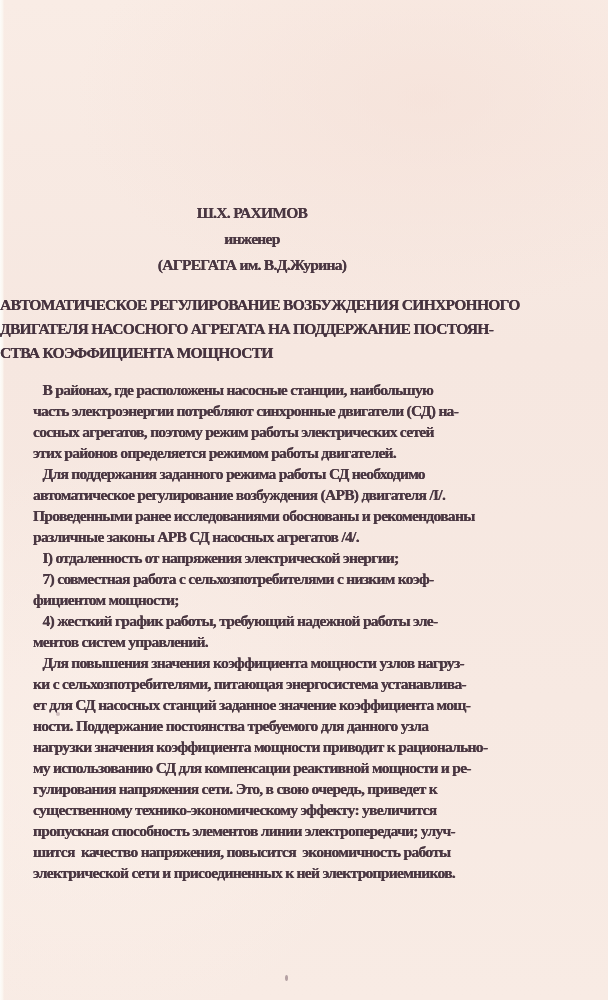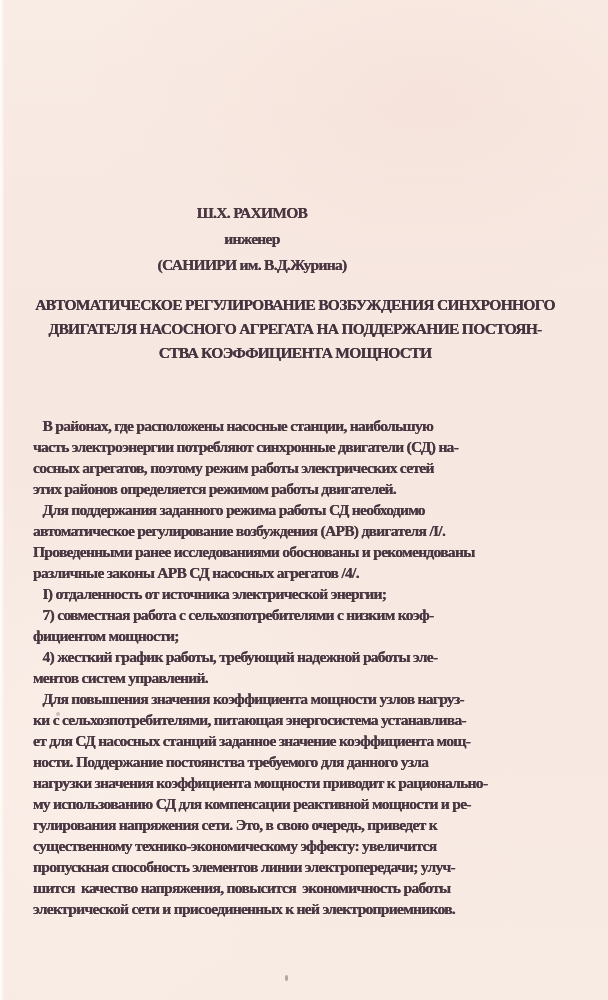--- a/index.html
+++ b/index.html
@@ -29,62 +29,61 @@
     font-size: 15.5px;
     letter-spacing: -0.7px;
     text-shadow: 0 0 0.6px rgba(74,55,66,0.85), 0.3px 0.3px 0.4px rgba(74,55,66,0.35);
   }
   .author-block {
     position: absolute; top: 200px; left: 0; width: 504px;
     text-align: center; line-height: 26px;
   }
   .article-title {
     position: absolute; top: 293px; left: 0; width: 590px;
-    text-align: center; line-height: 24px;
+    line-height: 24px;
     color: #46333f;
   }
   .body-text {
     position: absolute; top: 379px; left: 33px; width: 560px;
     line-height: 21px;
-    margin-top: 36px;
   }
   .para { margin: 0; }
   .speck {
     position: absolute; border-radius: 50%;
     background: #7d6470; opacity: 0.55;
   }
   .speck-1 { left: 285px; top: 975px; width: 3px; height: 6px; }
   .speck-2 { left: 56px; top: 712px; width: 4px; height: 4px; opacity: 0.35; }
 </style>
 </head>
 <body>
 
 <div class="page">
   <div class="scan-edge"></div>
 
   <div class="author-block">
     <div class="txt">Ш.Х. РАХИМОВ</div>
     <div class="txt">инженер</div>
-    <div class="txt">(САНИИРИ им. В.Д.Журина)</div>
+    <div class="txt">(АГРЕГАТА им. В.Д.Журина)</div>
   </div>
 
   <div class="article-title txt">АВТОМАТИЧЕСКОЕ РЕГУЛИРОВАНИЕ ВОЗБУЖДЕНИЯ СИНХРОННОГО
 ДВИГАТЕЛЯ НАСОСНОГО АГРЕГАТА НА ПОДДЕРЖАНИЕ ПОСТОЯН-
 СТВА КОЭФФИЦИЕНТА МОЩНОСТИ</div>
 
   <div class="body-text">
     <p class="para txt">   В районах, где расположены насосные станции, наибольшую
 часть электроэнергии потребляют синхронные двигатели (СД) на-
 сосных агрегатов, поэтому режим работы электрических сетей
 этих районов определяется режимом работы двигателей.</p>
     <p class="para txt">   Для поддержания заданного режима работы СД необходимо
 автоматическое регулирование возбуждения (АРВ) двигателя /I/.
 Проведенными ранее исследованиями обоснованы и рекомендованы
 различные законы АРВ СД насосных агрегатов /4/.</p>
-    <p class="para txt">   I) отдаленность от источника электрической энергии;</p>
+    <p class="para txt">   I) отдаленность от напряжения электрической энергии;</p>
     <p class="para txt">   7) совместная работа с сельхозпотребителями с низким коэф-
 фициентом мощности;</p>
     <p class="para txt">   4) жесткий график работы, требующий надежной работы эле-
 ментов систем управлений.</p>
     <p class="para txt">   Для повышения значения коэффициента мощности узлов нагруз-
 ки с сельхозпотребителями, питающая энергосистема устанавлива-
 ет для СД насосных станций заданное значение коэффициента мощ-
 ности. Поддержание постоянства требуемого для данного узла
 нагрузки значения коэффициента мощности приводит к рационально-
 му использованию СД для компенсации реактивной мощности и ре-

